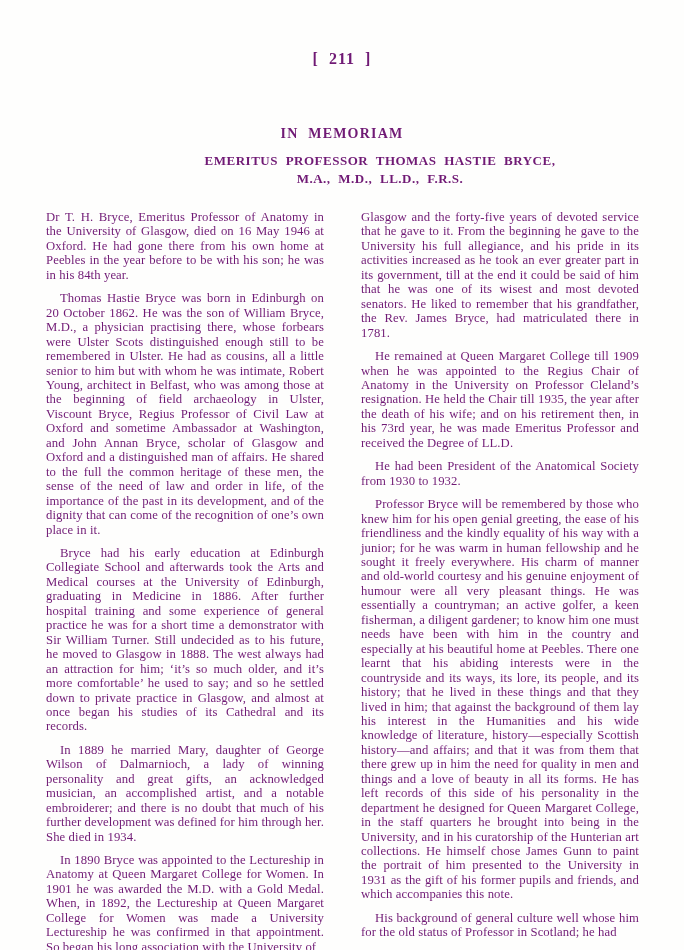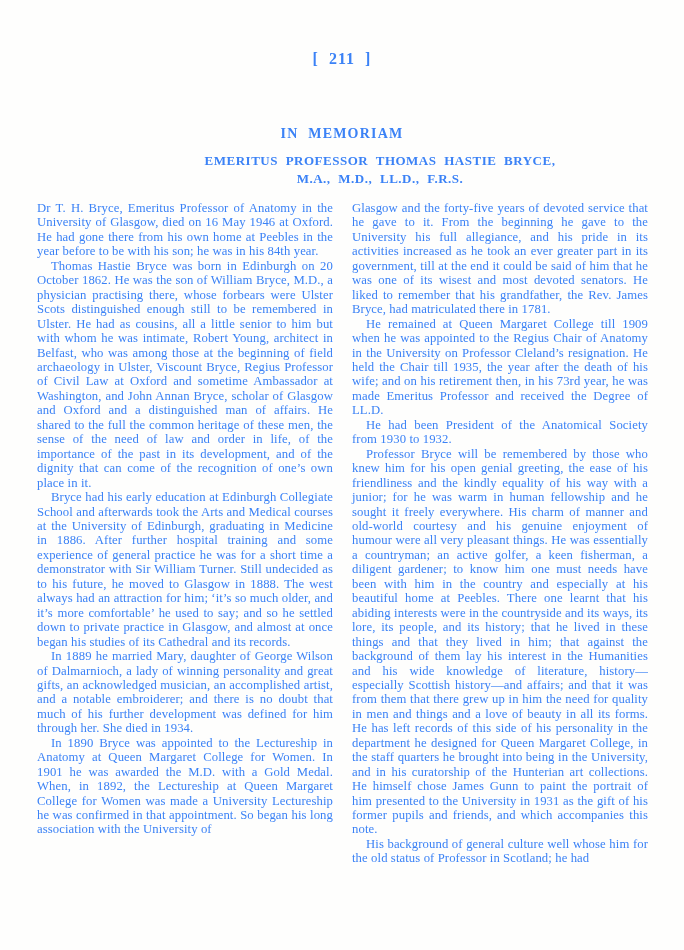--- a/index.html
+++ b/index.html
@@ -5,21 +5,21 @@
   html, body {
     margin: 0;
     padding: 0;
     background: #ffffff;
   }
   .page {
     position: relative;
     width: 684px;
     height: 950px;
     background: #fefefd;
-    color: #3b82f6;
+    color: #701a75;
     font-family: "Liberation Serif", serif;
     overflow: hidden;
   }
   .page-number {
     position: absolute;
     top: 50px;
     left: 0;
     width: 100%;
     text-align: center;
     font-size: 16px;
@@ -60,21 +60,21 @@
     gap: 19px;
   }
   .column {
     width: 296px;
     text-align: justify;
     font-size: 12.7px;
     line-height: 14.45px;
     letter-spacing: 0.1px;
   }
   .column p.para {
-    margin: 0;
+    margin: 9px;
   }
   .column p.para.indent {
     text-indent: 14px;
   }
 </style>
 </head>
 <body>
 
 <div class="page">
 

